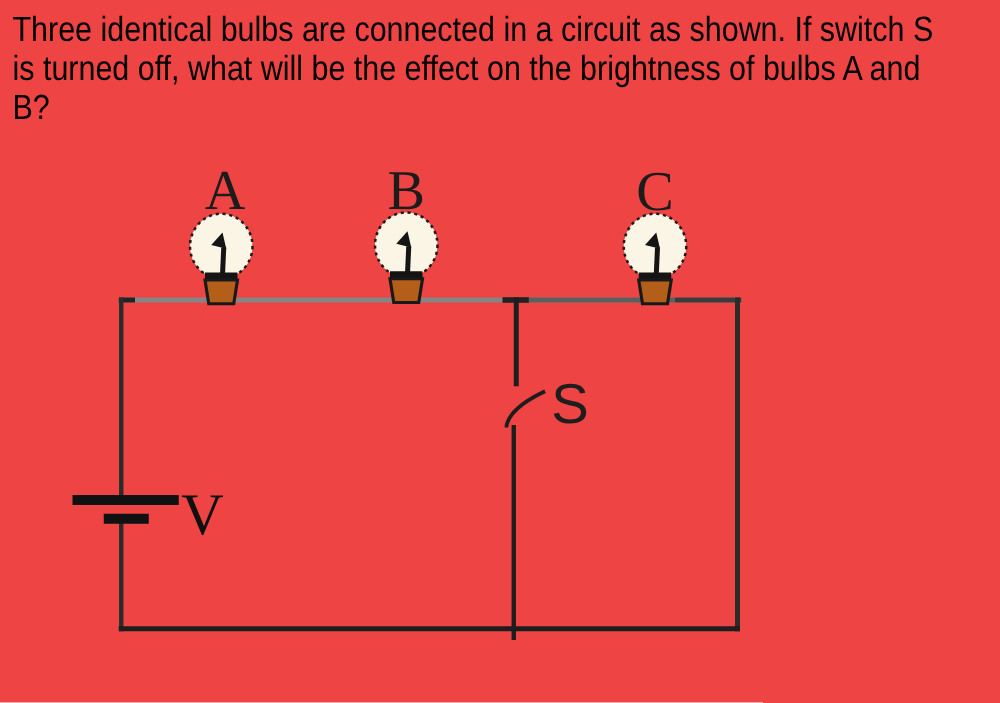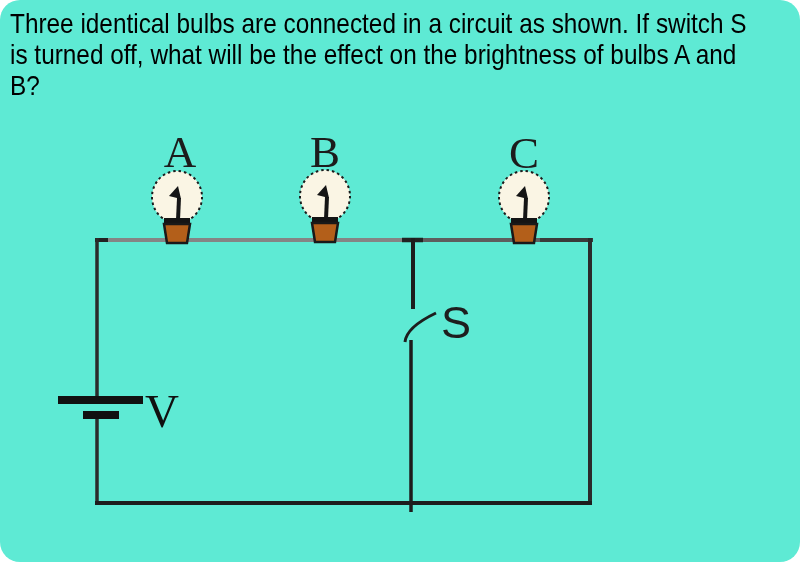--- a/index.html
+++ b/index.html
@@ -4,24 +4,23 @@
 <style>
   html, body {
     margin: 0;
     padding: 0;
     background: #ffffff;
   }
   .page {
     position: relative;
     width: 800px;
     height: 562px;
-    background: #5eead4;
+    background: #ef4444;
     overflow: hidden;
     font-family: "Liberation Sans", sans-serif;
-    border-radius: 20px;
   }
   .question {
     position: absolute;
     left: 10px;
     top: 8px;
     width: 920px;
     color: #000000;
     font-size: 28px;
     line-height: 31px;
     transform: scaleX(0.87);

